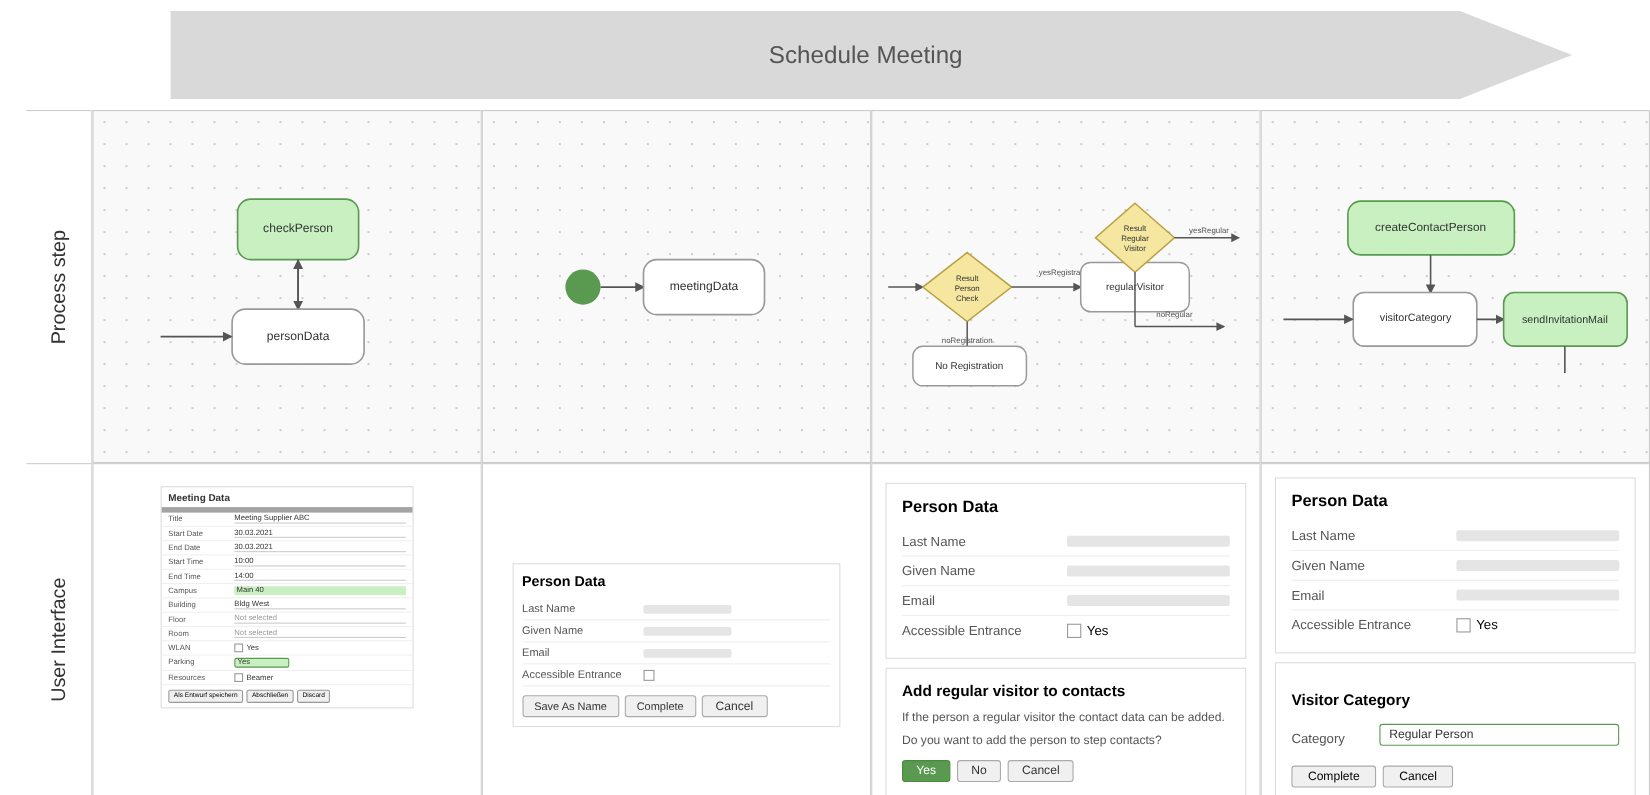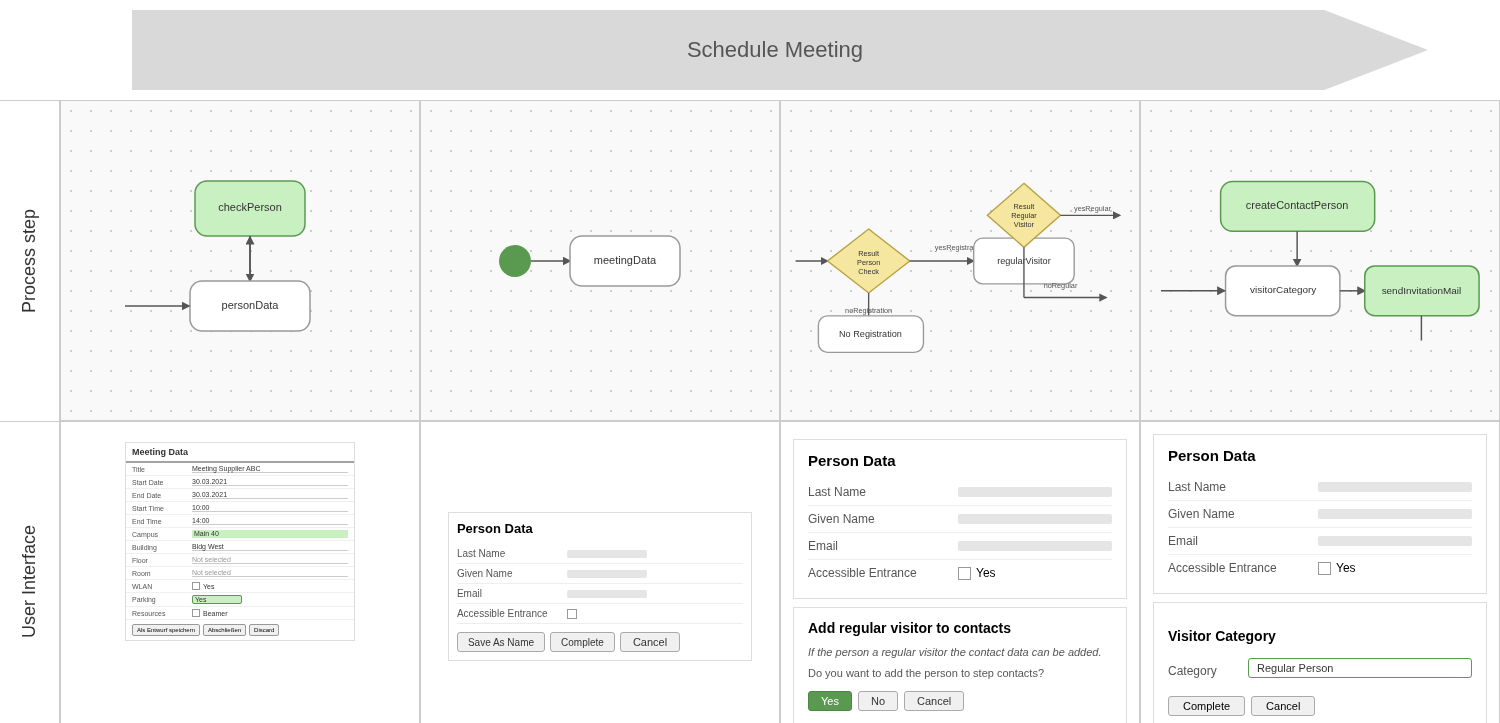--- a/index.html
+++ b/index.html
@@ -9,20 +9,21 @@
       width: 1500px;
       min-height: 723px;
       overflow: hidden;
     }
 
     .page-wrapper {
       display: flex;
       flex-direction: column;
       width: 1500px;
       height: 723px;
+      padding-left: 24px;
     }
 
     
     .header-row {
       display: flex;
       height: 110px;
       background: #fff;
       align-items: stretch;
     }
 
@@ -122,21 +123,21 @@
       border: 1px solid #ddd;
       width: 100%;
       font-size: 8px;
       color: #333;
     }
 
     .form-title {
       font-size: 9px;
       font-weight: bold;
       padding: 4px 6px;
-      border-bottom: 2px solid #a3a3a3;
+      border-bottom: 5px solid #a3a3a3;
     }
 
     .form-row {
       display: flex;
       align-items: center;
       padding: 2px 6px;
       border-bottom: 1px solid #f0f0f0;
     }
 
     .form-label {
@@ -509,21 +510,21 @@
             <div style="width:150px;font-size:12px;color:#555;">Accessible Entrance</div>
             <div style="display:flex;align-items:center;gap:5px;">
               <div style="width:13px;height:13px;border:1px solid #999;background:#fff;"></div>
               <span style="font-size:12px;">Yes</span>
             </div>
           </div>
         </div>
 
         <div style="width:100%;background:#fff;border:1px solid #ddd;padding:12px 14px;">
           <div style="font-size:14px;font-weight:bold;margin-bottom:8px;">Add regular visitor to contacts</div>
-          <div style="font-size:11px;color:#555;line-height:1.5;font-style:italic;">If the person a regular visitor the contact data can be added.</div>
+          <div style="font-size:11px;color:#555;line-height:1.5;">If the person a regular visitor the contact data can be added.</div>
           <div style="font-size:11px;color:#555;line-height:1.5;margin-top:4px;">Do you want to add the person to step contacts?</div>
           <div style="display:flex;gap:6px;margin-top:10px;">
             <button class="btn-yes">Yes</button>
             <button class="btn-no">No</button>
             <button class="btn-cancel">Cancel</button>
           </div>
         </div>
       </div>
 
       <div class="grid-cell ui-cell" style="flex-direction:column; padding:12px;">

